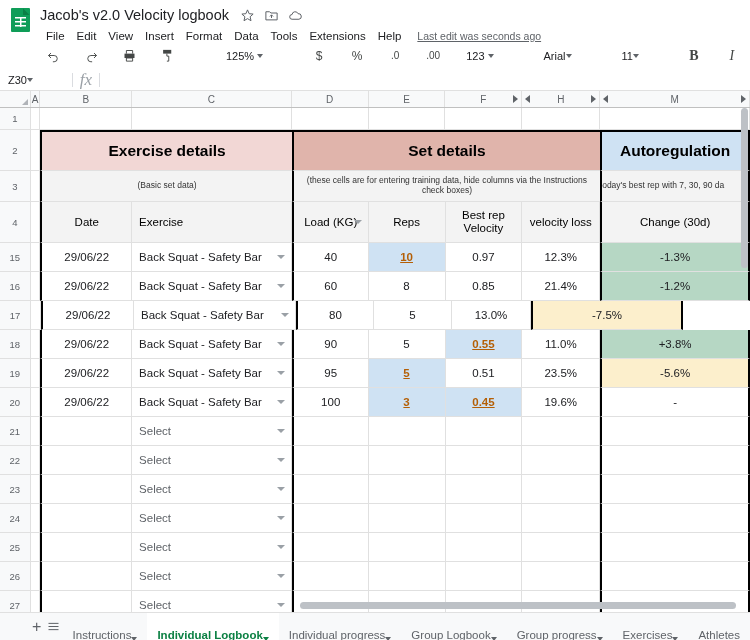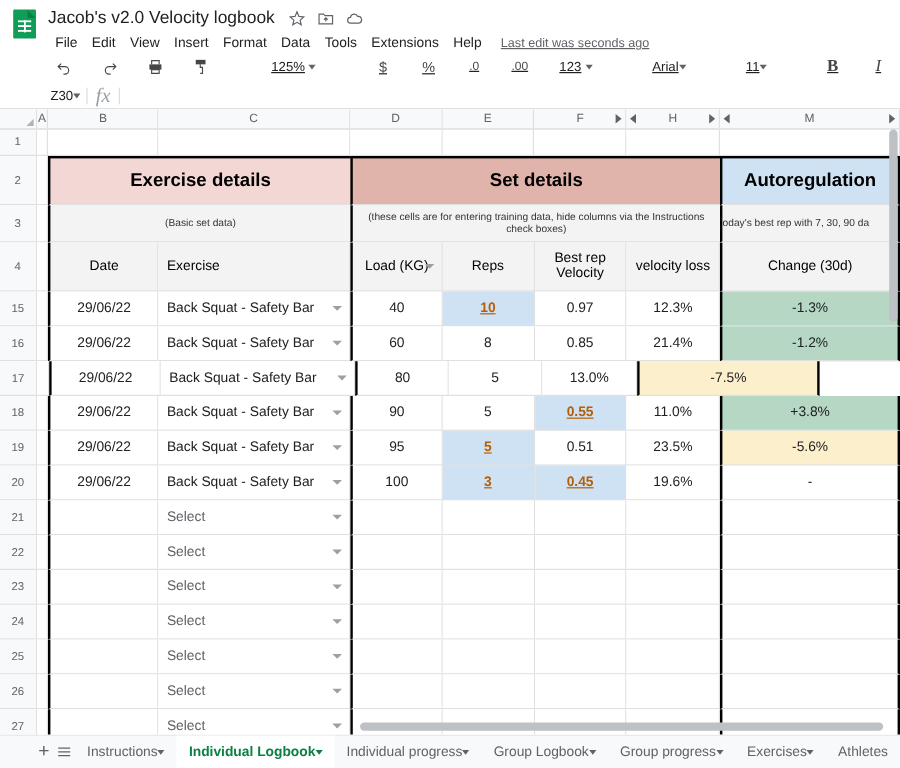--- a/index.html
+++ b/index.html
@@ -29,39 +29,39 @@
   .title-row { display:flex; align-items:center; height: 22px; }
   .doc-title { font-size: 14.5px; color:#202124; white-space:nowrap; }
   .title-icons { display:flex; align-items:center; gap:9px; margin-left: 11px; }
   .ticon { width:15px; height:15px; color:#5f6368; display:flex; align-items:center; justify-content:center; }
   .ticon svg { width:15px; height:15px; fill:none; stroke:#5f6368; stroke-width:1.6; }
   .menu-row { display:flex; align-items:center; height: 19px; gap: 0px; }
   .menu-item { font-size:11.5px; color:#202124; padding: 1px 6px; border-radius:3px; white-space:nowrap; }
   .lastedit { font-size:10.5px; color:#5f6368; margin-left:10px; text-decoration: underline; white-space:nowrap; }
 
   
-  .toolbar { height:27px; display:flex; align-items:center; background:#fff; padding-left:42px; gap:16px; flex:none;text-decoration:underline; }
+  .toolbar { height:27px; display:flex; align-items:center; background:#fff; padding-left:42px; gap:16px; flex:none; }
   .tb { height:22px; min-width:22px; display:flex; align-items:center; justify-content:center; color:#444746; font-size:12px; border-radius:3px; }
   .tb svg { width:15px; height:15px; stroke:#444746; fill:none; stroke-width:1.5; }
   .tb.disabled { color:#bdc1c6; }
   .tb.disabled svg { stroke:#bdc1c6; }
   .sep { width:1px; height:16px; background:#dadce0; margin:0 5px; }
   .zoombox { font-size:11px; color:#202124; padding:0 3px 0 6px; display:flex; align-items:center; gap:3px; height:20px;}
   .fontbox { font-size:11px; color:#202124; display:flex; align-items:center; justify-content:space-between; width:64px; padding:0 3px 0 5px; height:20px;}
   .sizebox { font-size:11px; color:#202124; display:flex; align-items:center; justify-content:space-between; width:38px; padding:0 2px 0 5px; height:20px;}
   .caret { width:0;height:0;border-left:3.5px solid transparent;border-right:3.5px solid transparent;border-top:4px solid #5f6368; }
   .caret.sm { border-left-width:3px;border-right-width:3px;border-top-width:3.5px; }
   .bold-ic { font-weight:bold; font-family:"Liberation Serif",serif; font-size:14px; }
   .ital-ic { font-style:italic; font-family:"Liberation Serif",serif; font-size:14px; }
   .strike-ic { text-decoration: line-through; font-size:13px; font-family:"Liberation Serif",serif;}
   .tcolor-ic { font-size:13px; font-family:"Liberation Serif",serif; border-bottom:2.5px solid #202124; line-height:13px; padding:0 1px;}
 
   
   .formulabar { height:22px; display:flex; align-items:center; background:#fff; border-bottom:1px solid #e0e0e0; flex:none; }
-  .namebox { width:72px; height:22px; display:flex; align-items:center; justify-content:flex-end; padding:0 5px 0 8px; font-size:11px; color:#202124; }
+  .namebox { width:72px; height:22px; display:flex; align-items:center; justify-content:flex-start; padding:0 5px 0 8px; font-size:11px; color:#202124; }
   .fbsep { width:1px; height:14px; background:#dadce0; }
   .fx { width:26px; text-align:center; font-style:italic; font-family:"Liberation Serif",serif; font-size:17px; color:#9aa0a6; }
   .fsep2 { width:1px; height:14px; background:#dadce0; }
   .fbinput { flex:1; font-size:11px; padding-left:6px; color:#202124; }
 
   
   .gridwrap { position:relative; flex:1; overflow:hidden; background:#fff; }
   .colhdr { display:flex; height:17px; background:#f8f9fa; border-bottom:1px solid #c0c0c0; }
   .corner { width:31px; border-right:1px solid #e0e0e0; background:#f8f9fa; position:relative; }
   .corner::after{content:"";position:absolute;right:2px;bottom:2px;width:0;height:0;border-left:6px solid transparent;border-bottom:6px solid #b0b3b8;}
@@ -90,21 +90,21 @@
   
   .vscroll { position:absolute; right:0; top:17px; width:11px; bottom:0; background:transparent; }
   .vthumb { position:absolute; top:0px; left:2px; width:7px; height:160px; background:#bdc1c6; border-radius:4px; }
   .hscroll-float { position:absolute; left:300px; right:14px; bottom:2px; height:8px; }
   .hthumb { width:100%; height:7px; background:#bdc1c6; border-radius:4px; }
 
   
   .tabbar { height:28px; background:#f8f9fa; border-top:1px solid #e0e0e0; display:flex; align-items:center; padding-left:28px; gap:0px; flex:none; }
   .tabbtn { width:26px; height:26px; display:flex; align-items:center; justify-content:center; color:#5f6368; font-size:16px; }
   .tabbtn svg { width:15px; height:15px; stroke:#5f6368; stroke-width:1.6; fill:none; }
-  .stab { display:flex; align-items:center; gap:0; height:28px; padding:0 10px; font-size:11.5px; color:#5f6368; white-space:nowrap; }
+  .stab { display:flex; align-items:flex-end; gap:0; height:28px; padding:0 10px; font-size:11.5px; color:#5f6368; white-space:nowrap; }
   .stab.active { background:#fff; color:#0b8043; font-weight:bold; }
   .stab .caret { border-top-color:#5f6368; }
   .stab.active .caret { border-top-color:#0b8043; }
 </style>
 </head>
 <body>
 
 <div id="app">
 
   <div class="titlebar">

